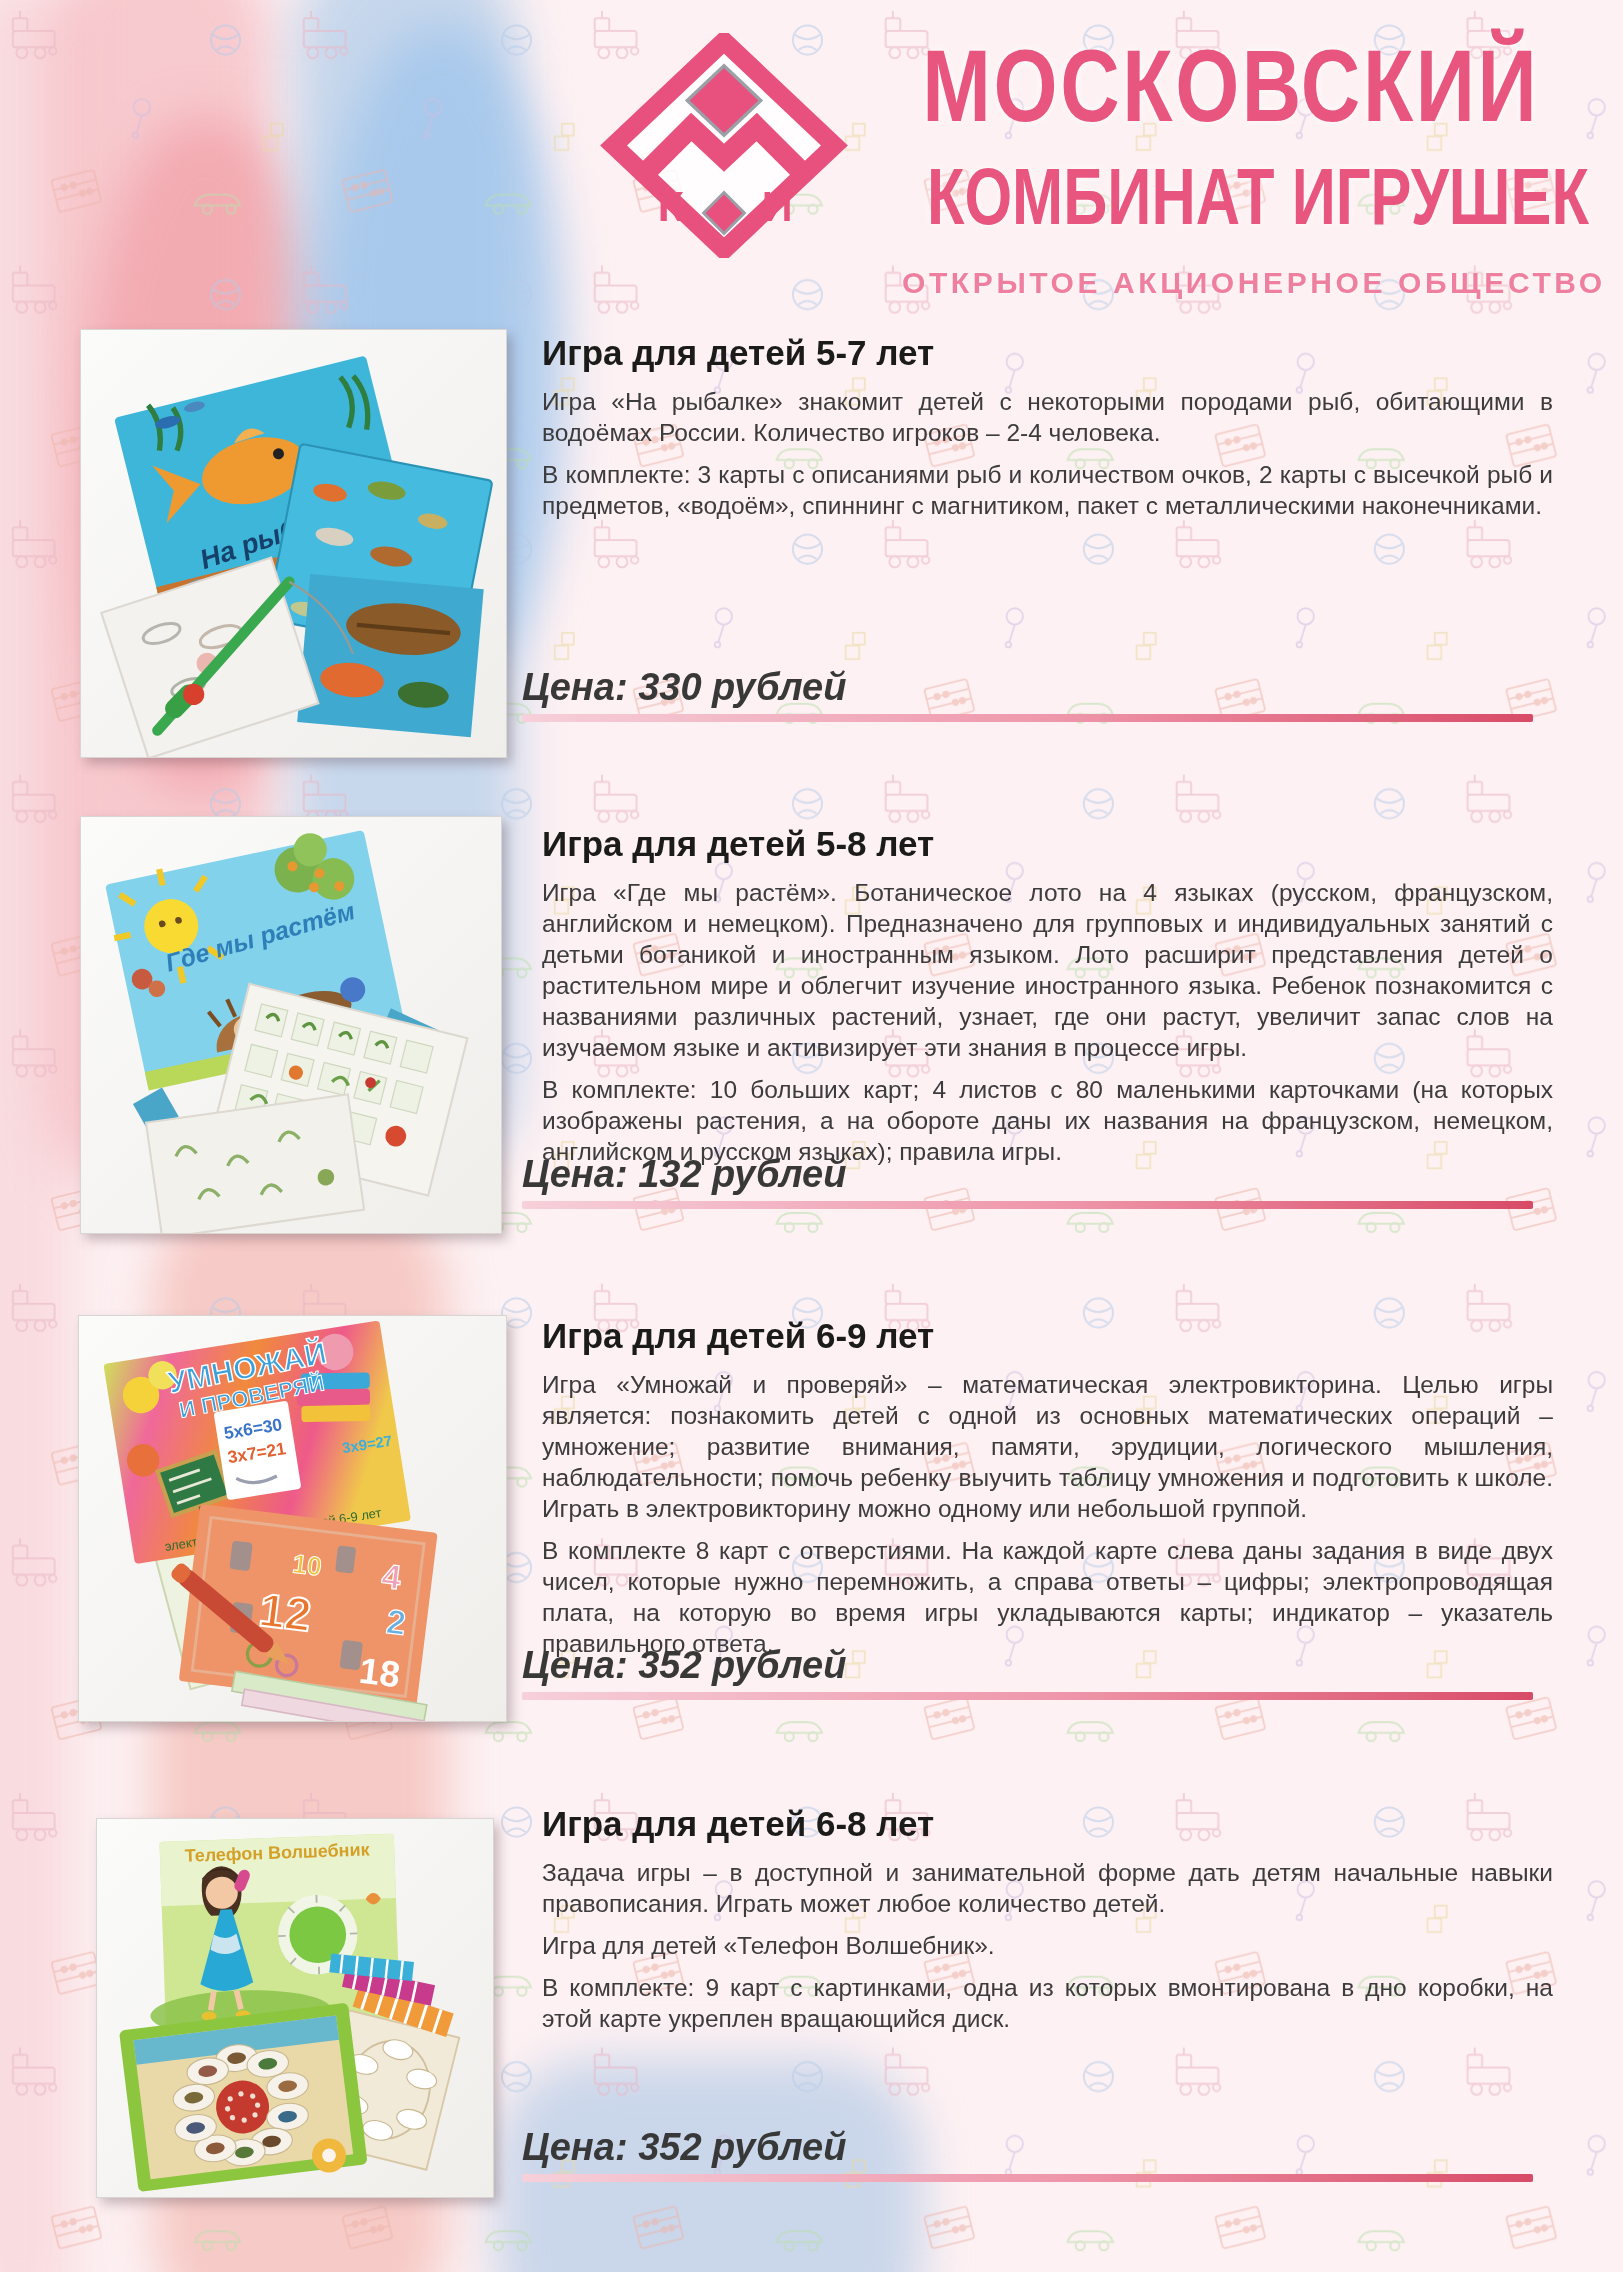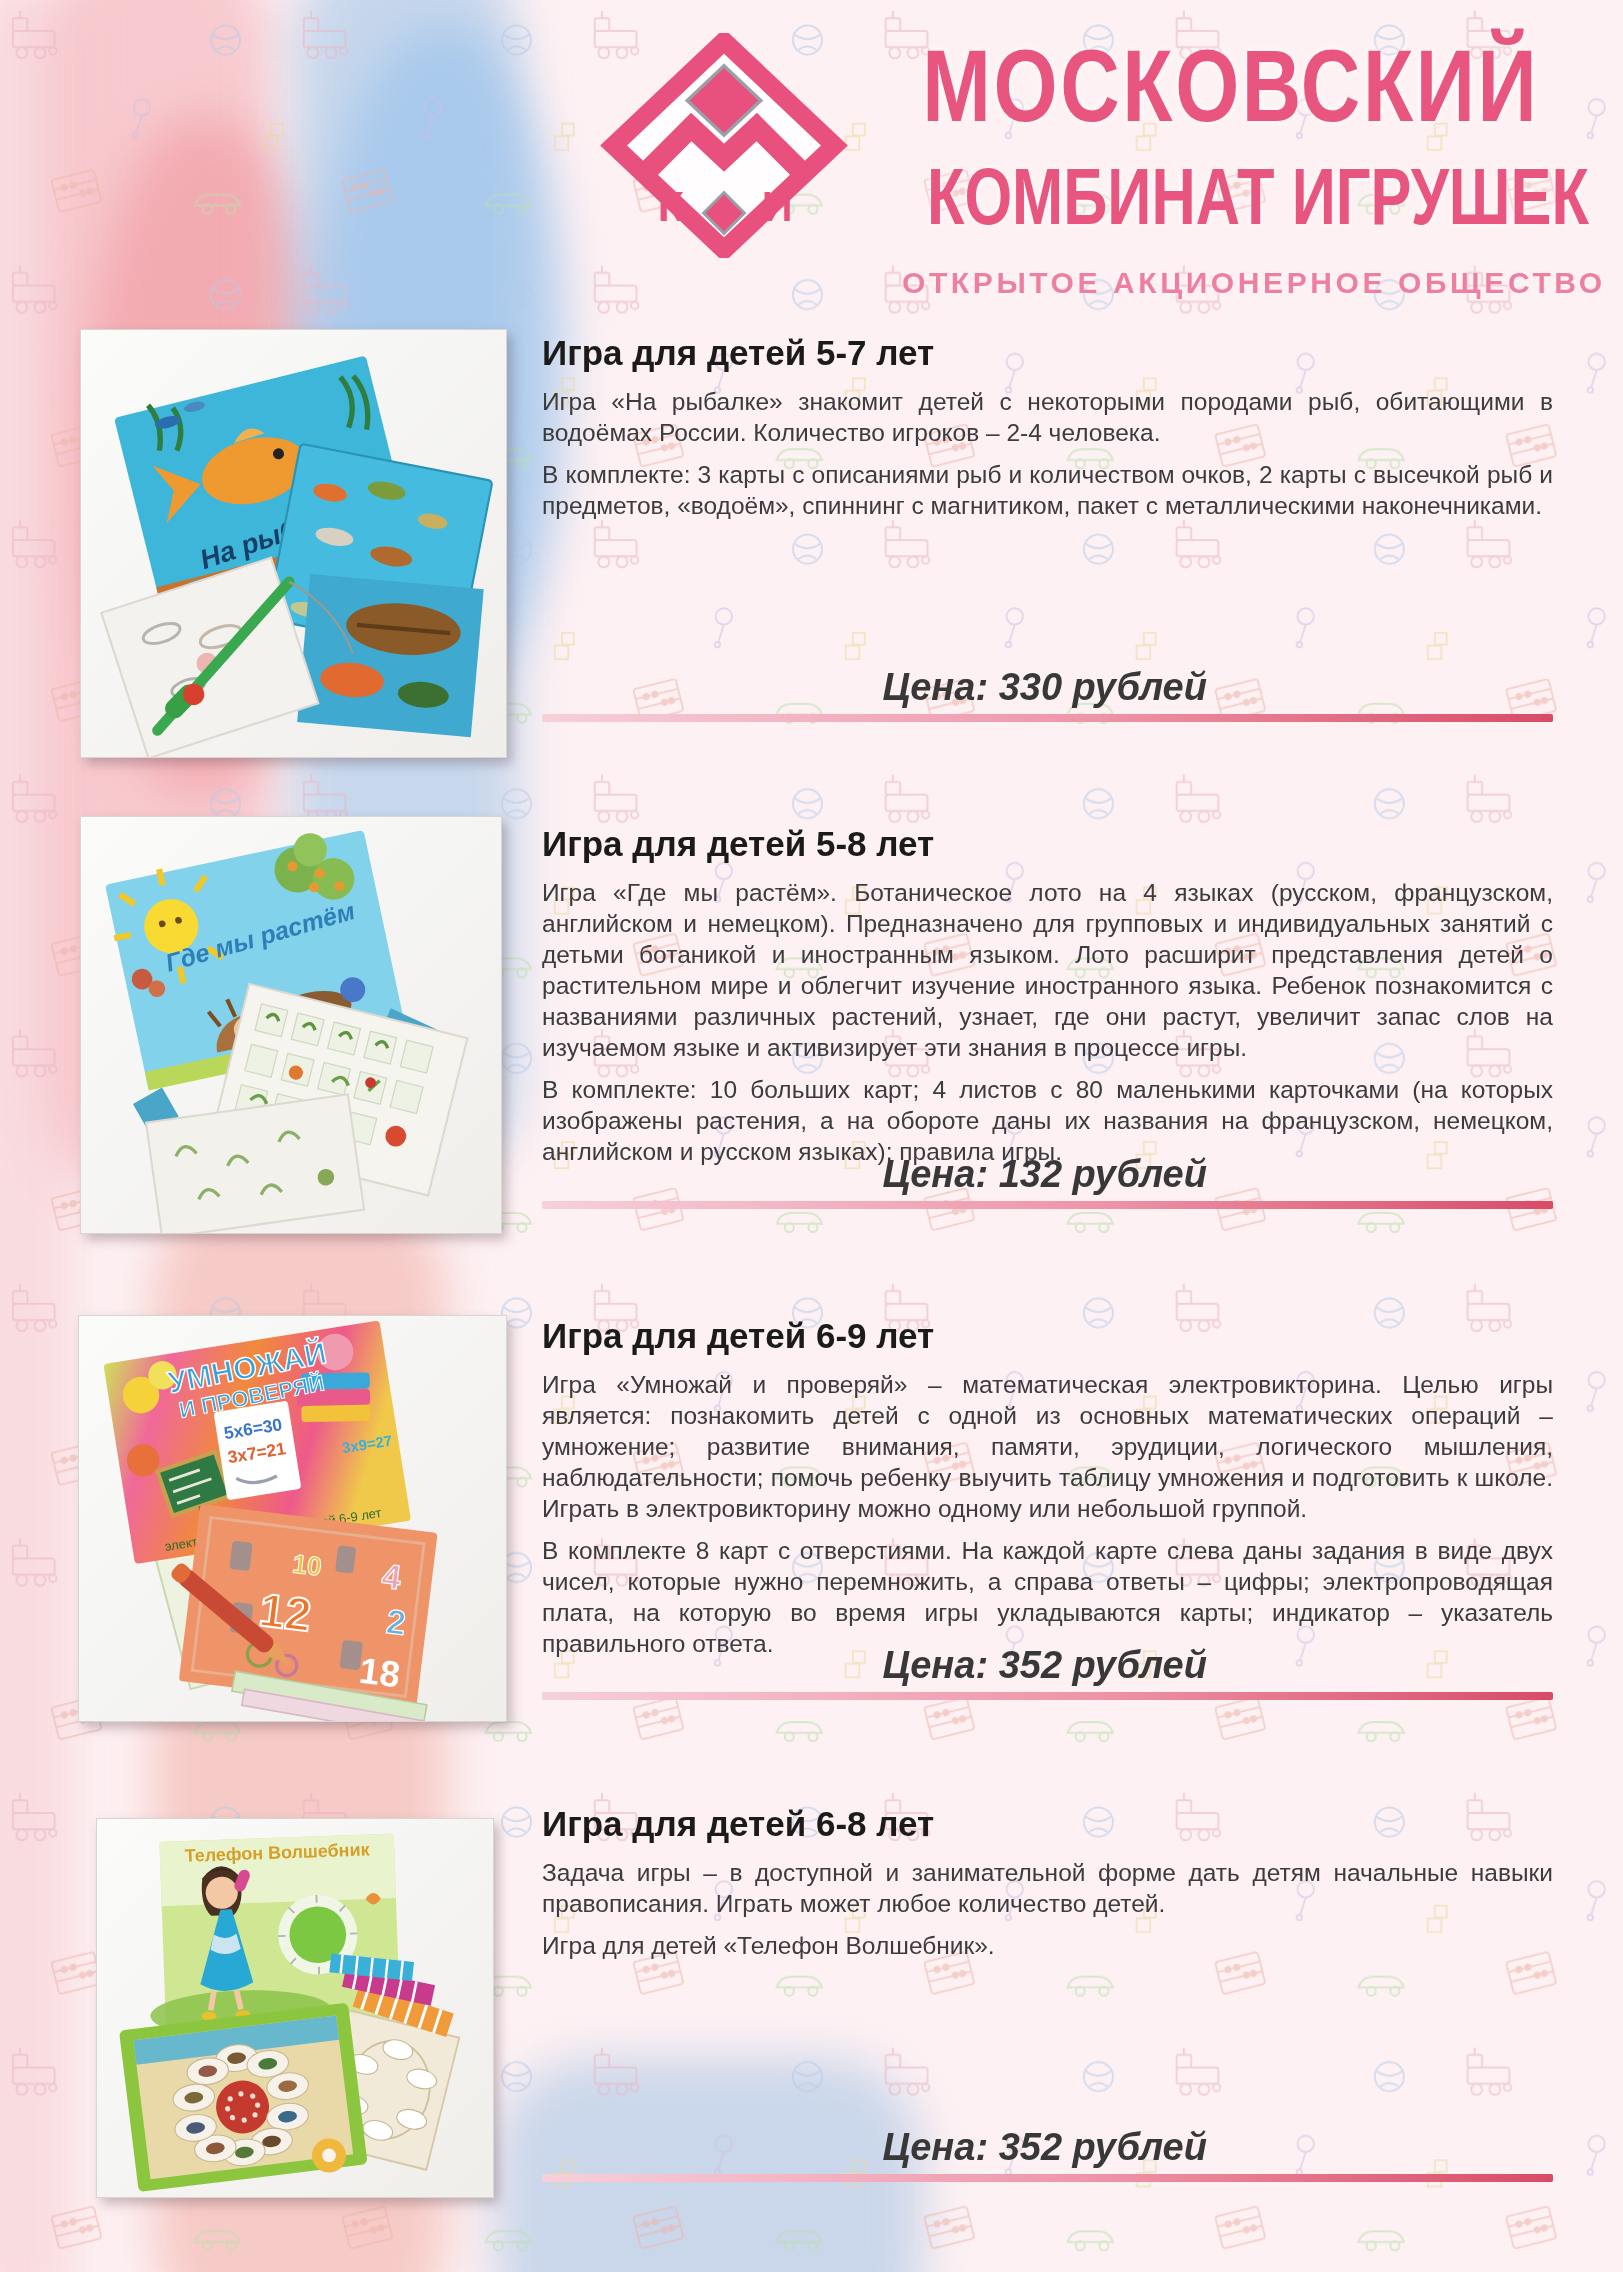--- a/index.html
+++ b/index.html
@@ -30,21 +30,21 @@
   .brand .sub{display:inline-block;font-weight:bold;font-size:30px;letter-spacing:3.6px;
     color:#ef7f9f;margin-top:40px;white-space:nowrap;
     text-shadow:0 0 3.6px rgba(255,255,255,.8);}
   
   .photo{position:absolute;z-index:2;background:linear-gradient(135deg,#fbfbfa,#efeeeb);
     border:0.9px solid #d9d5d1;box-shadow:4.5px 6.4px 11px rgba(95,70,80,.35);}
   .photo svg{display:block;width:100%;height:100%;}
   .tcol{position:absolute;z-index:2;width:1011px;left:542px;color:#3c3b3d;}
   .tcol h2{margin:0 0 12.7px 0;font-size:35px;font-weight:bold;color:#1b1b19;}
   .tcol p{margin:0 0 11px 0;font-size:24.5px;line-height:31px;text-align:justify;}
-  .price-row{position:absolute;z-index:2;width:1011px;left:542px;text-align:center;}
+  .price-row{position:absolute;z-index:2;width:1011px;left:522px;text-align:left;}
   .price{font-size:38px;font-weight:bold;font-style:italic;color:#383838;padding-right:5.5px;}
   .pbar{height:8.2px;margin-top:4.5px;border-radius:1.8px;
     background:linear-gradient(90deg,#f6d0da 0%,#ee94a8 55%,#d84b67 100%);}
 </style>
 </head>
 <body>
 
 <div class="page">
 
   <div class="wc wc-pink-left"></div>
@@ -423,20 +423,21 @@
         </g>
       </g>
       <circle cx="118" cy="178" r="9" fill="#f0b83c"></circle>
         <circle cx="118" cy="178" r="3.6" fill="#fdf4ee"></circle>
     </svg>
   </div>
   <div class="tcol" style="top:1804px;">
     <h2>Игра для детей 6-8 лет</h2>
     <p>Задача игры – в доступной и занимательной форме дать детям начальные навыки правописания. Играть может любое количество детей.</p>
     <p>Игра для детей «Телефон Волшебник».</p>
+    <p>В комплекте: 9 карт с картинками, одна из которых вмонтирована в дно коробки, на этой карте укреплен вращающийся диск.</p>
   </div>
   <div class="price-row" style="top:2126px;">
     <div class="price">Цена: 352 рублей</div>
     <div class="pbar"></div>
   </div>
 
 </div>
 
 
 </body></html>

